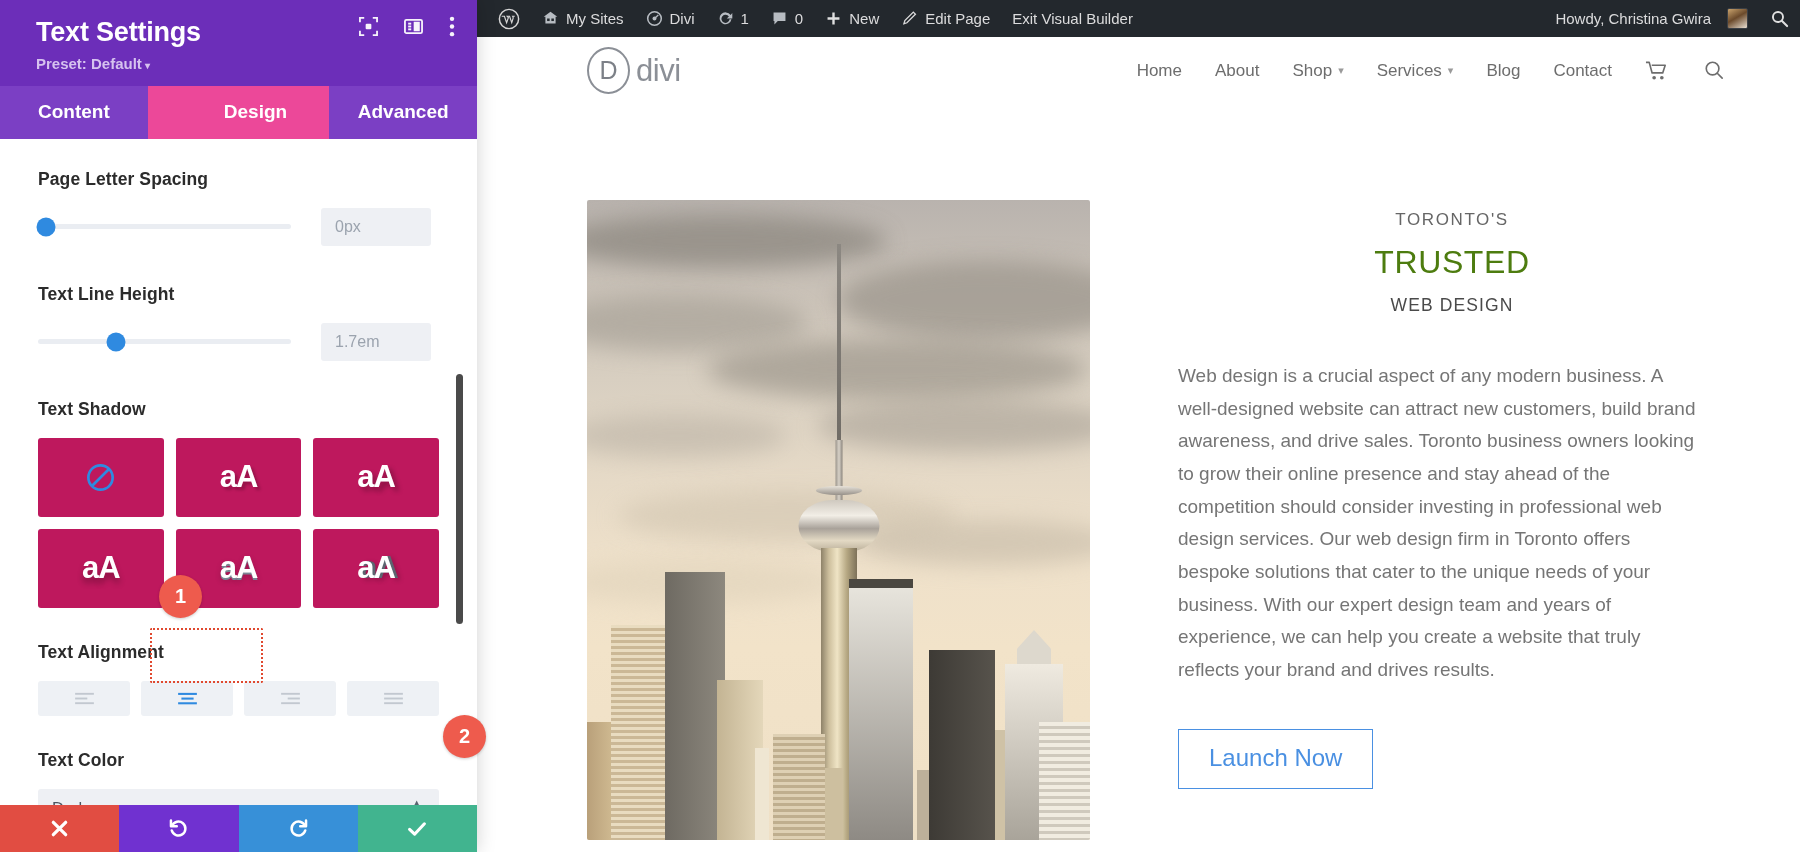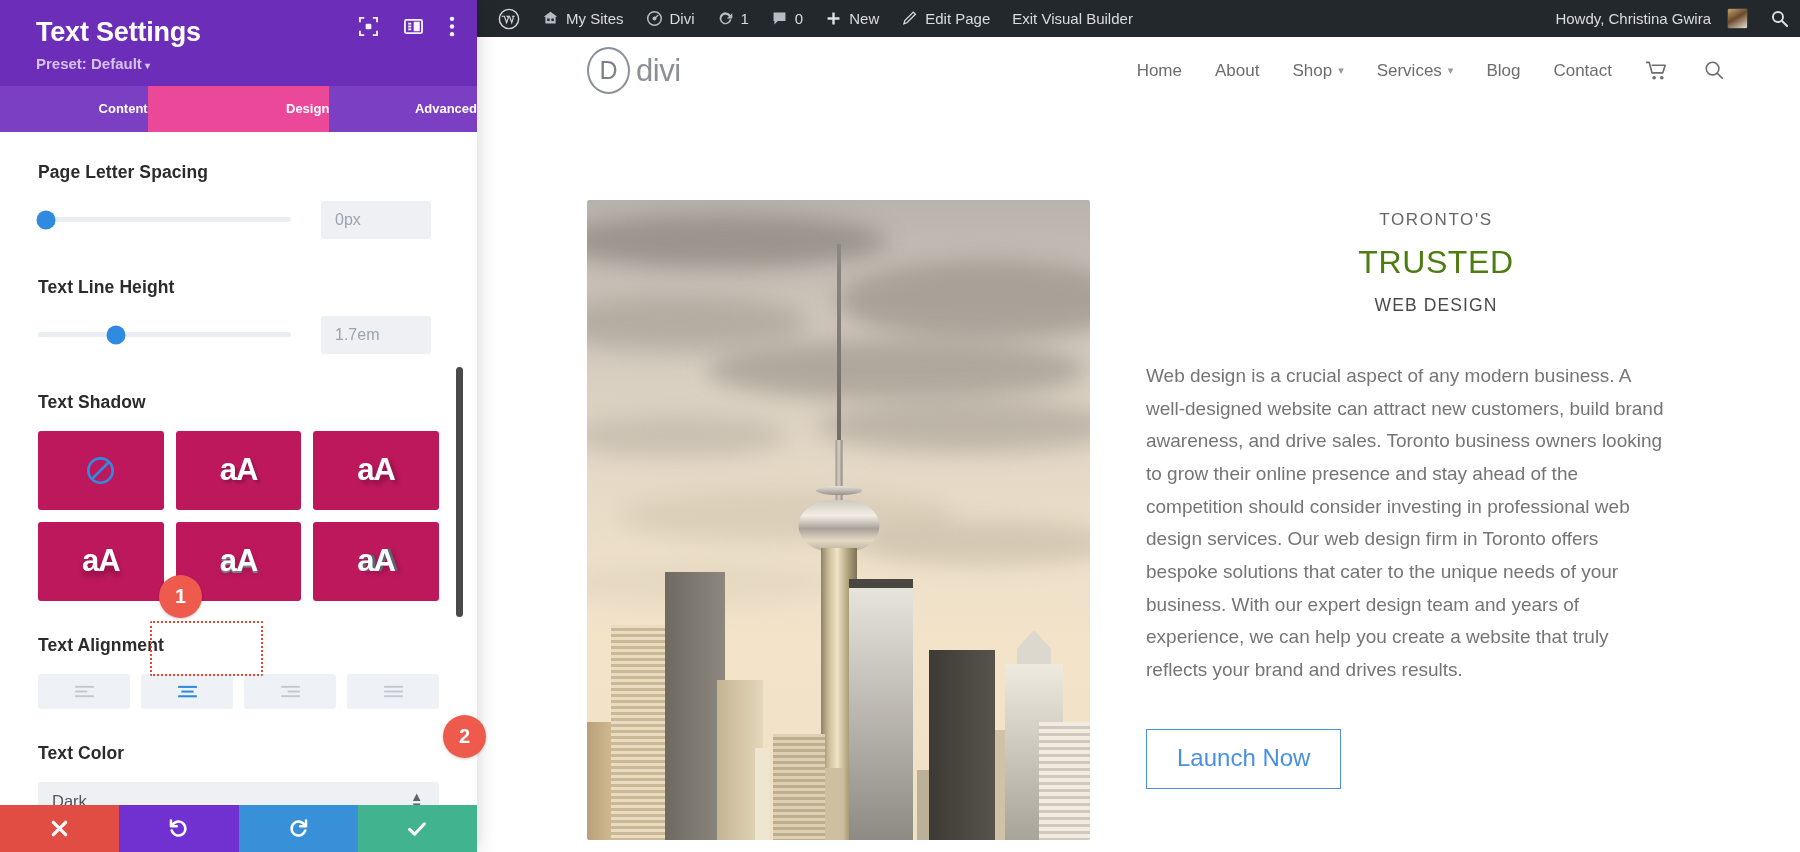--- a/index.html
+++ b/index.html
@@ -35,22 +35,22 @@
   }
   .sp-preset-caret { font-size: 10px; margin-left: 3px; }
   .sp-header-icons {
     position: absolute; right: 22px; top: 16px;
     display: flex; align-items: center; gap: 26px;
   }
   .hdr-icon { opacity: .95; cursor: pointer; display: block; }
 
   .sp-tabs { display: flex; background: #7b3fc4; }
   .sp-tab {
-    flex: 1; text-align: right;
-    color: #fff; font-size: 13px; font-weight: bold;
+    flex: 1; text-align: center;
+    color: #fff; font-size: 19px; font-weight: bold;
     padding: 15px 0 16px;
     cursor: pointer;
   }
   .sp-tab.active { background: #ec4899; padding-left: 34px; }
 
   .sp-body {
     flex: 1; position: relative; overflow: hidden;
     background: #fff; padding: 0 38px;
   }
   .sp-scrolltrack {
@@ -222,21 +222,21 @@
     top: 286px; width: 46px; height: 9px; border-radius: 50%;
     background: linear-gradient(to bottom,#e8e3da,#97918a);
   }
   .tower-shaft {
     position: absolute; left: 50%; transform: translateX(-50%);
     top: 348px; width: 36px; height: 292px;
     background: linear-gradient(to right,#8e8269 0%,#cdbf9d 22%,#efe4c5 45%,#b5a782 72%,#7d7159 100%);
   }
   .bldg { position: absolute; bottom: 0; }
 
-  .hero-text { flex: 1; padding-top: 10px; }
+  .hero-text { flex: 1; padding-top: 10px; margin-left: 32px; }
   .eyebrow {
     font-size: 17px; letter-spacing: 1.6px; color: #666;
     text-align: center; margin-bottom: 14px;
   }
   .headline {
     font-size: 32px; color: #4d7c0f; letter-spacing: .6px;
     text-align: center; font-weight: normal; margin-bottom: 14px;
   }
   .subhead {
     font-size: 17.5px; letter-spacing: 1.1px; color: #4a4a4a;

